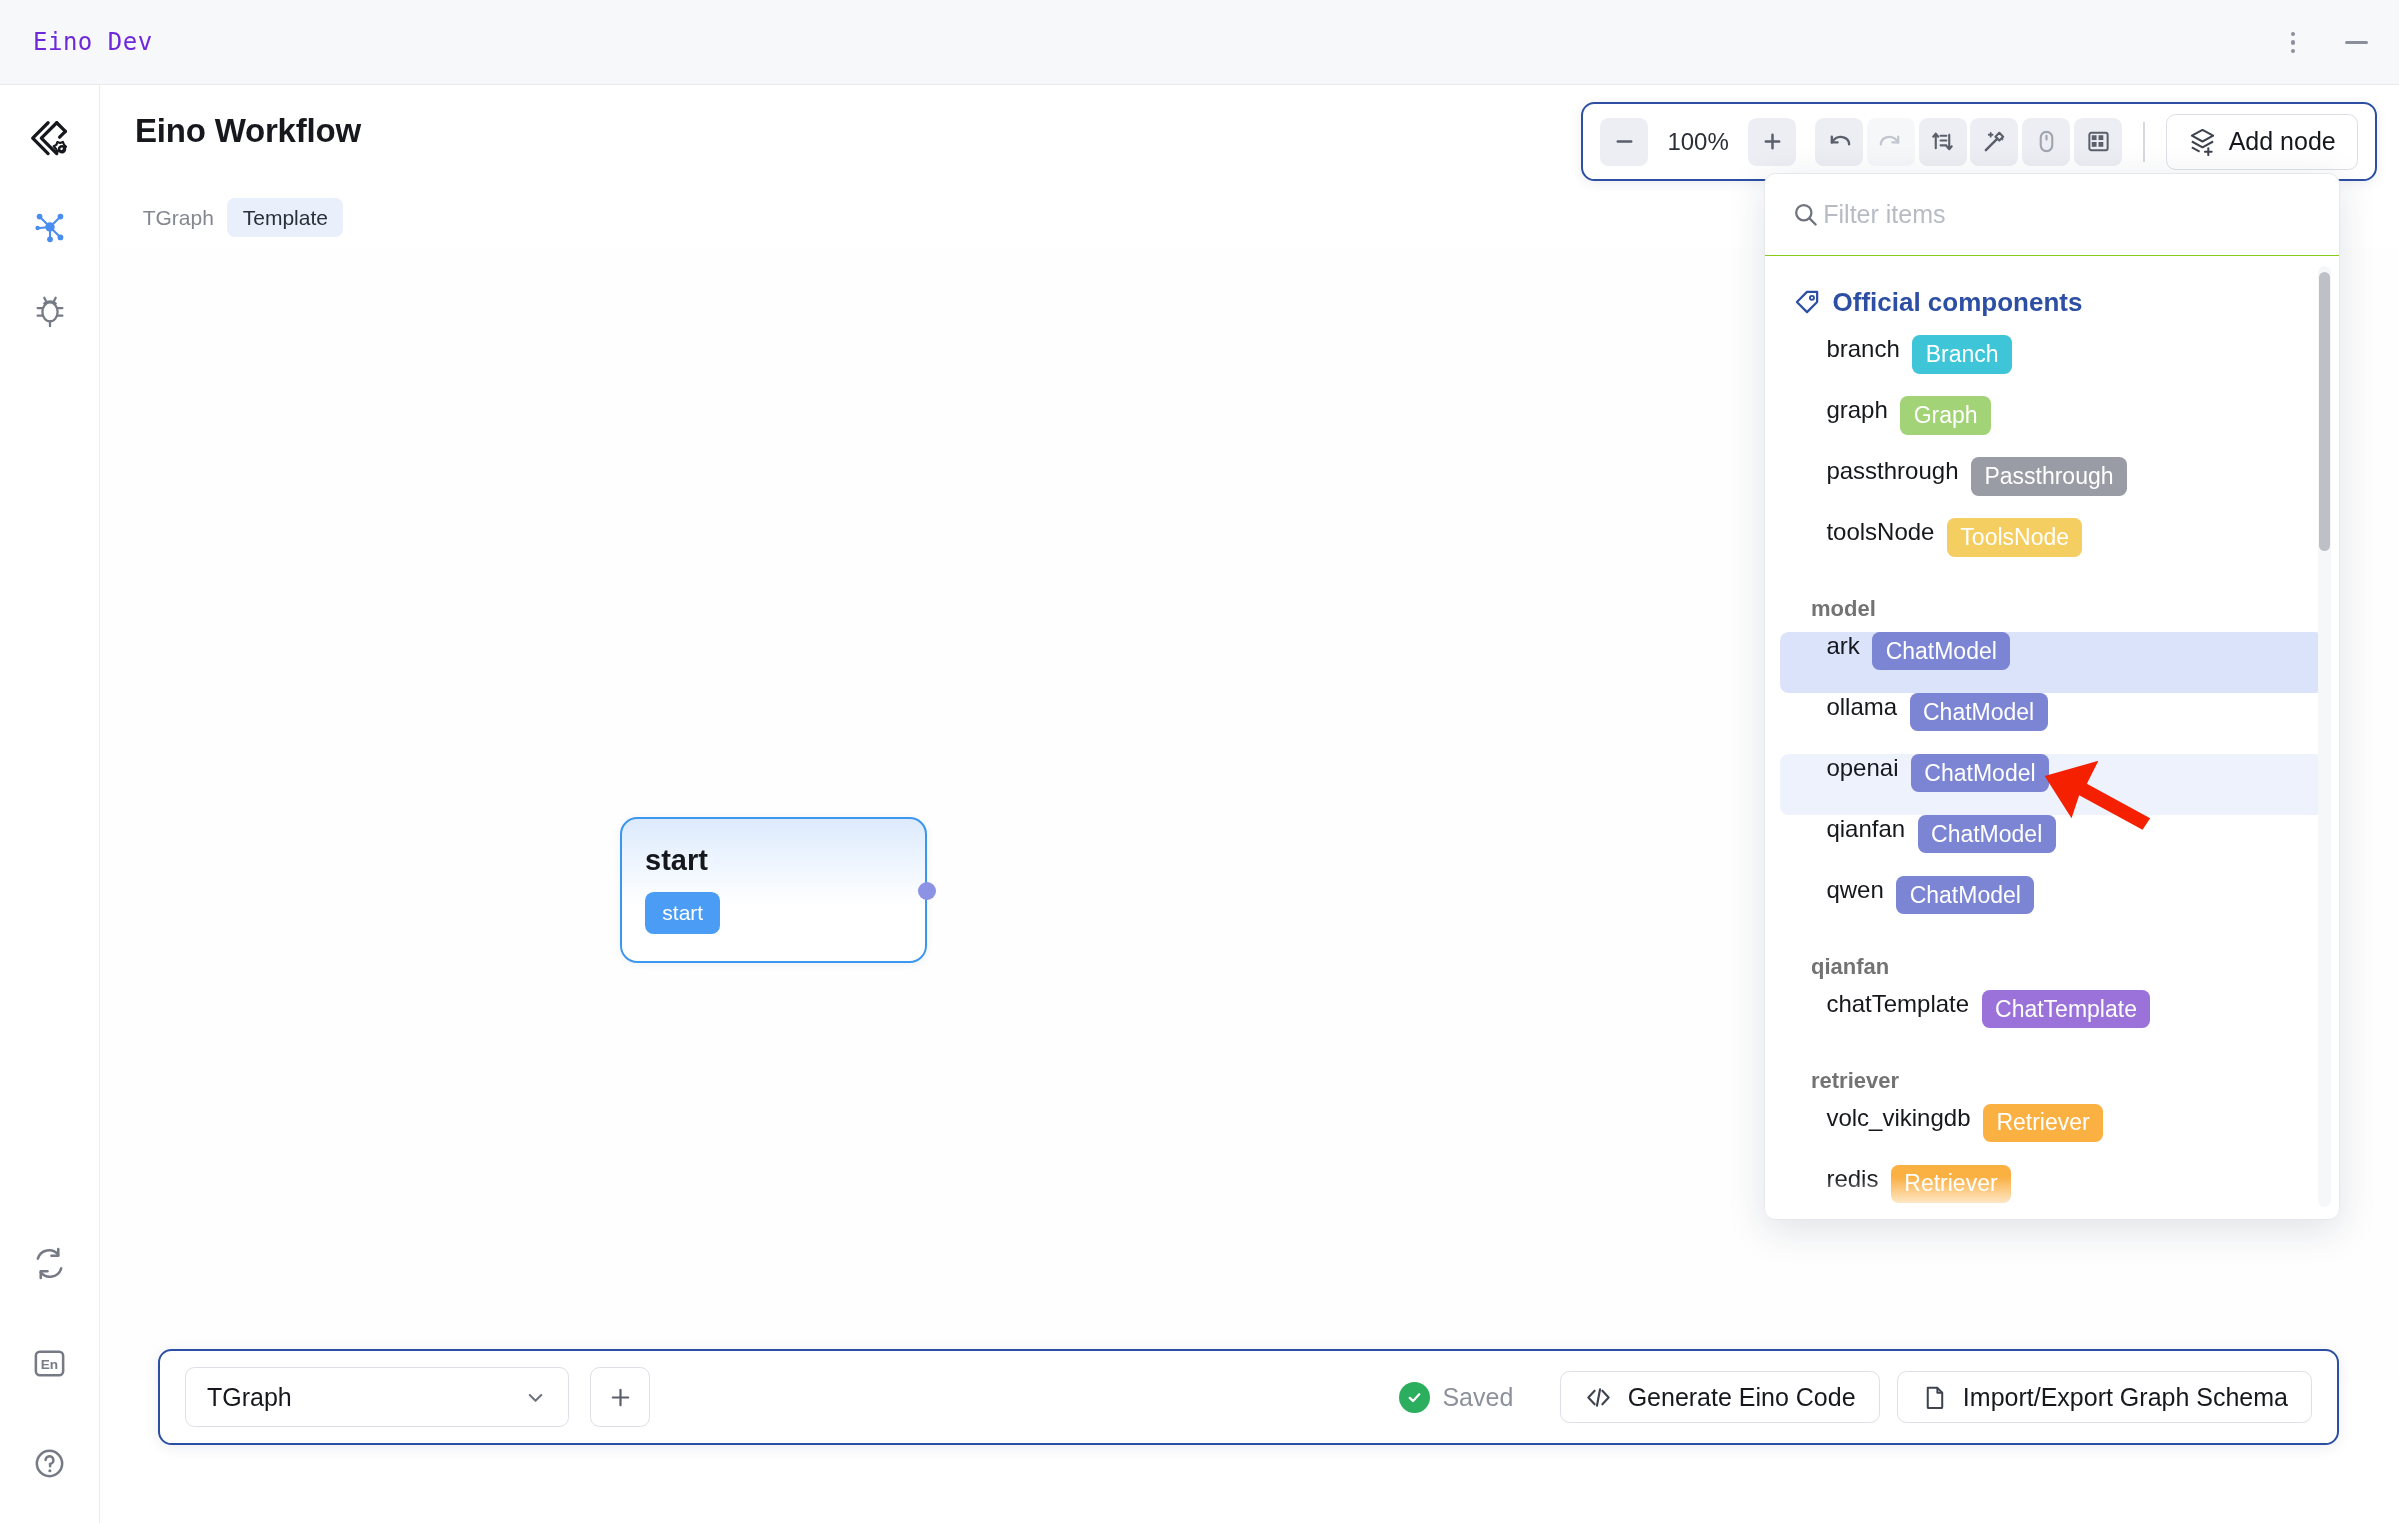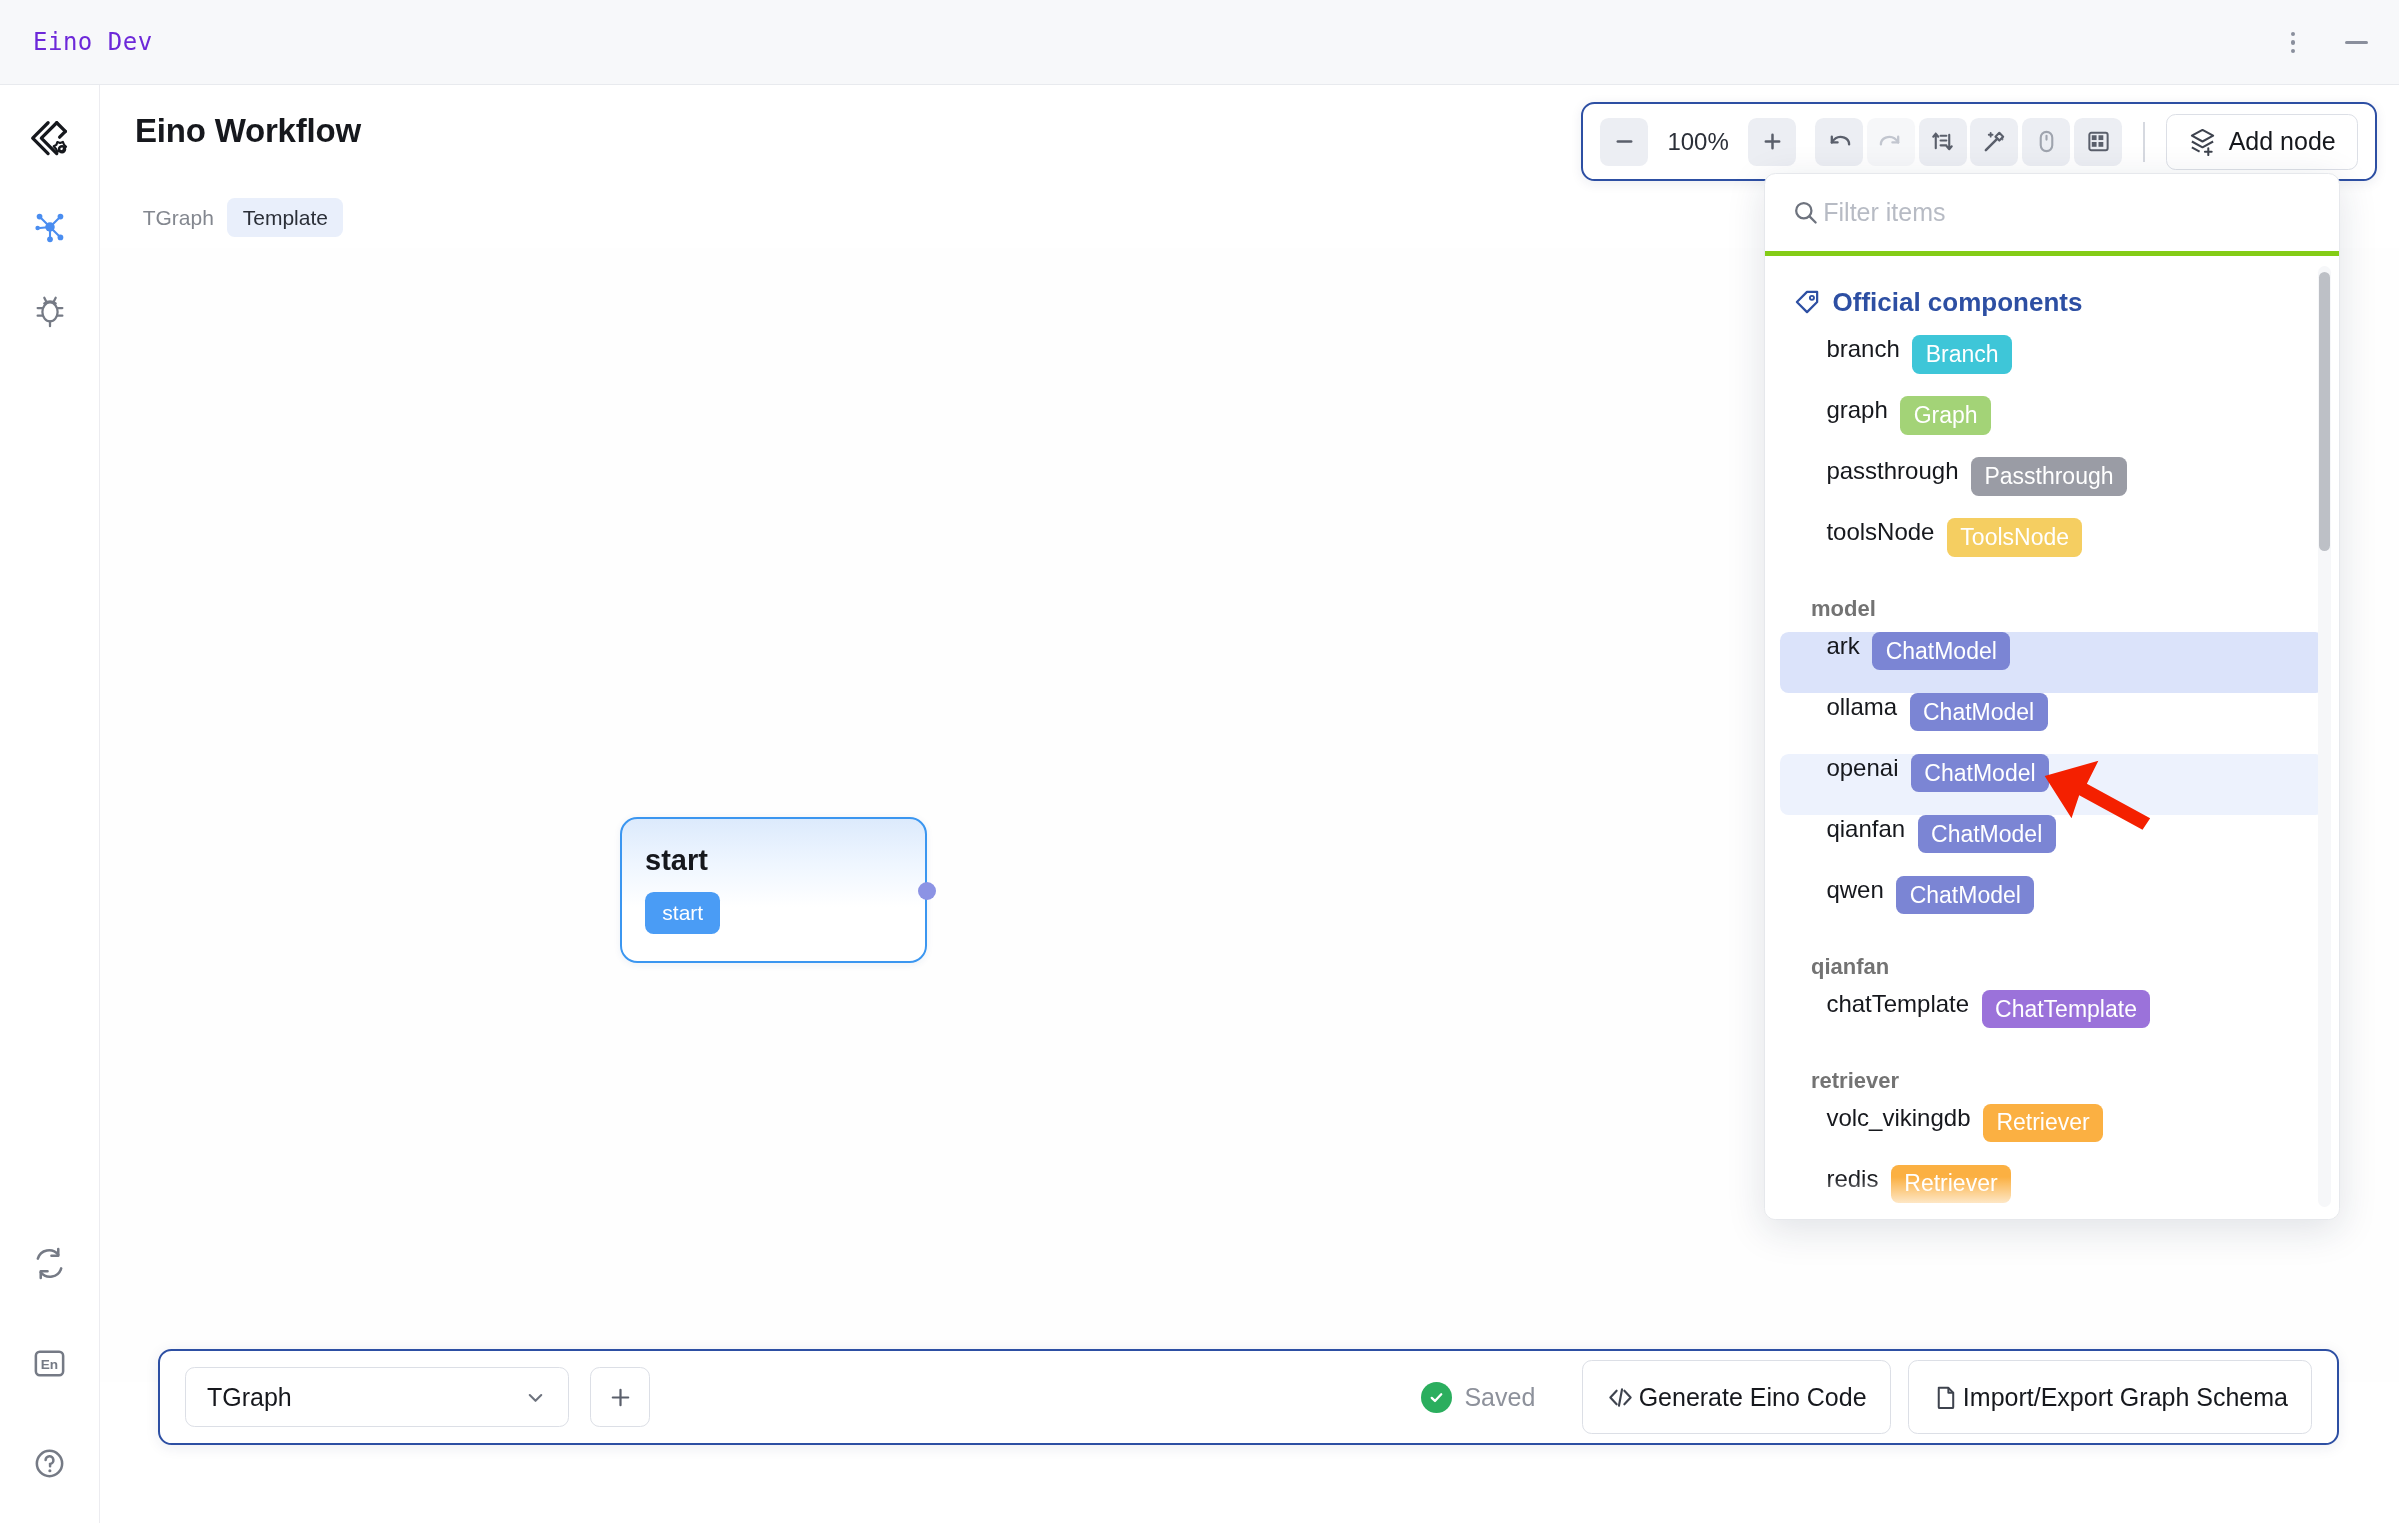--- a/index.html
+++ b/index.html
@@ -162,21 +162,21 @@
     width: 576px; height: 1047px;
     background: #ffffff;
     border: 1px solid #e6e8ec;
     border-radius: 11.5px;
     box-shadow: 0 9.6px 38px rgba(20,35,70,0.13);
     overflow: hidden;
     z-index: 50;
   }
   .dd-search {
     height: 82px;
-    border-bottom: 5px solid #84cc16;
+    border-bottom: 1px solid #84cc16;
     display: flex; align-items: center;
     padding: 0 27px; gap: 4px; justify-content: center;
   }
   .dd-search input {
     border: none; outline: none;
     font-size: 25px; color: #2b2f38;
     font-family: "Liberation Sans", sans-serif;
     width: 100%; background: transparent;
   }
   .dd-search input::placeholder { color: #b7bbc4; }
@@ -263,24 +263,24 @@
     display: flex; align-items: center; gap: 12.5px;
     font-size: 25px; color: #8d919b;
     margin-right: 29px;
   }
   .check-circle {
     width: 31px; height: 31px; border-radius: 50%;
     background: #2bae5e;
     display: flex; align-items: center; justify-content: center;
   }
   .bb-btn {
-    height: 74px;
+    height: 52px;
     border: 1.9px solid #dcdfe6; border-radius: 9.6px;
     background: #ffffff;
-    display: flex; align-items: center; gap: 4px;
+    display: flex; align-items: center; gap: 15px;
     padding: 0 23px;
     font-size: 25px; color: #16181d;
     cursor: pointer; margin-left: 17.3px;
   }
 </style>
 </head>
 <body>
 
 <div class="titlebar">
   <div class="titlebar-text">Eino Dev</div>

